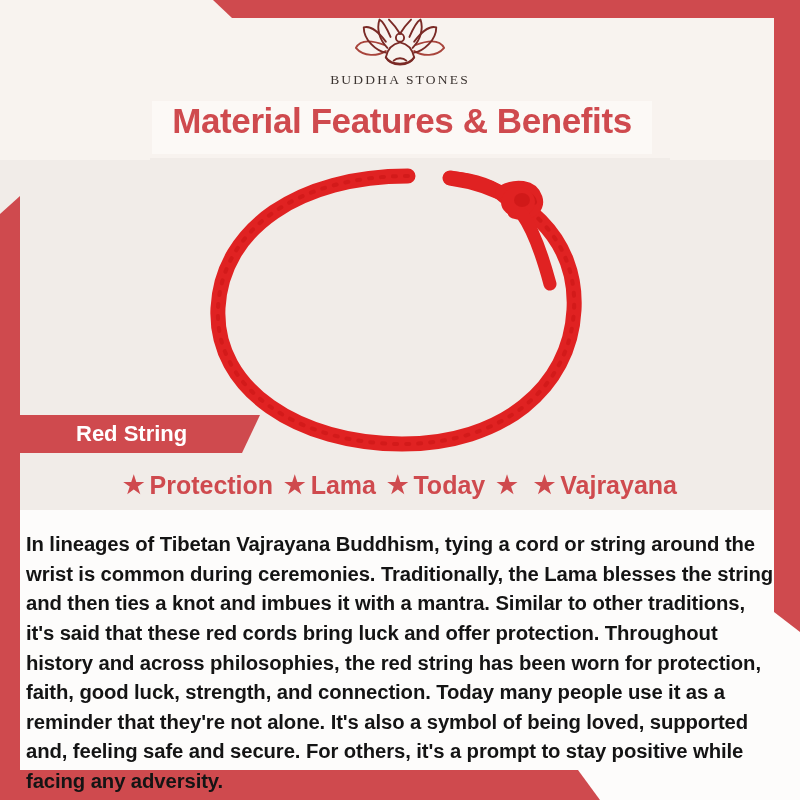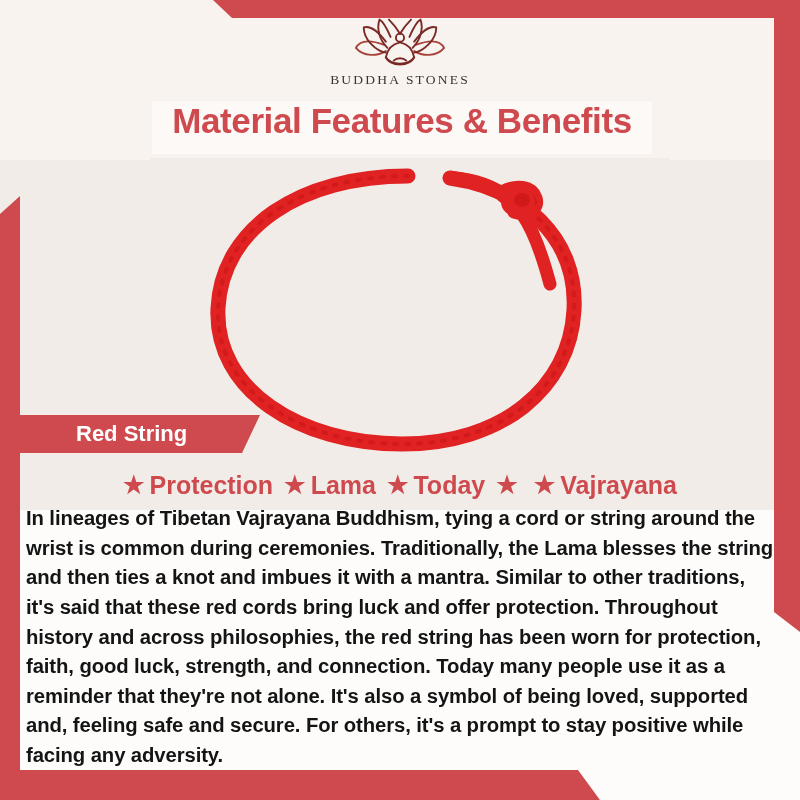--- a/index.html
+++ b/index.html
@@ -151,21 +151,21 @@
     color: #cf4a4e;
     font-size: 24px;
     line-height: 1;
     margin-right: 5px;
     display: inline-block;
   }
 
   
   .body-copy {
     position: absolute;
-    left: 26px; top: 484px;
+    left: 26px; top: 510px;
     width: 748px;
     font-size: 20.3px;
     font-weight: bold;
     line-height: 29.6px;
     color: #141414;
     letter-spacing: -0.1px;
   }
 </style>
 </head>
 <body>

